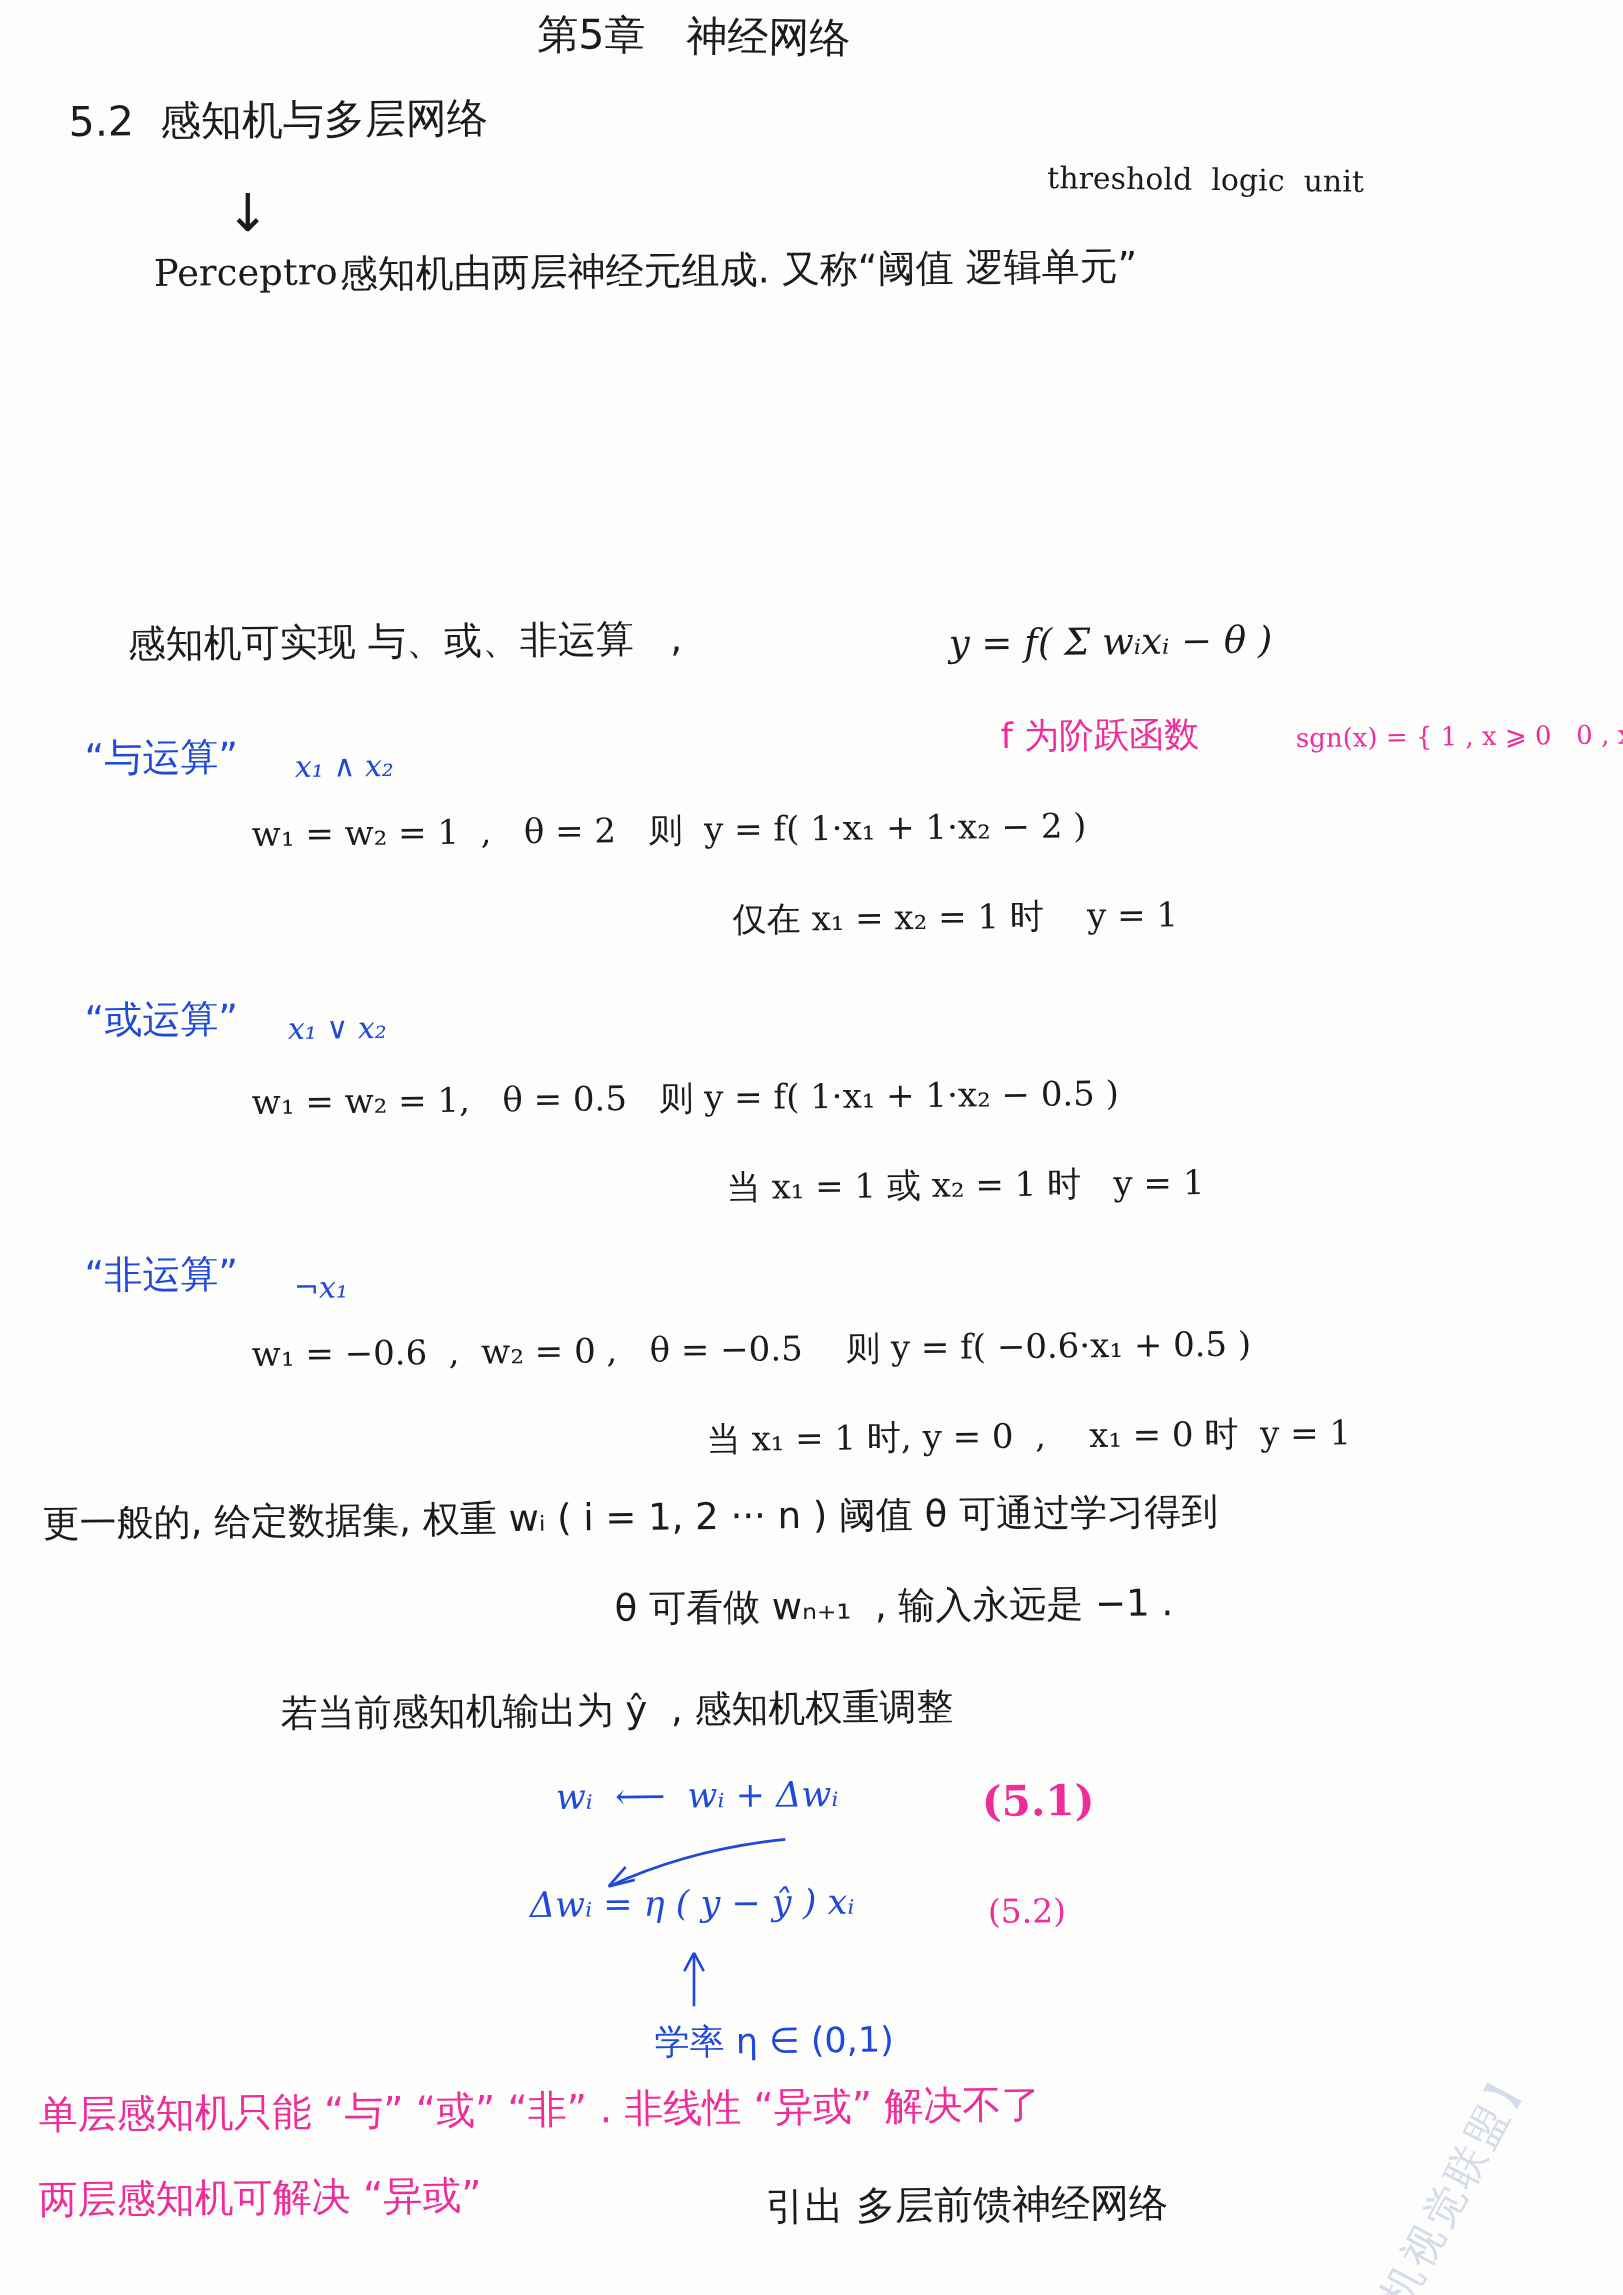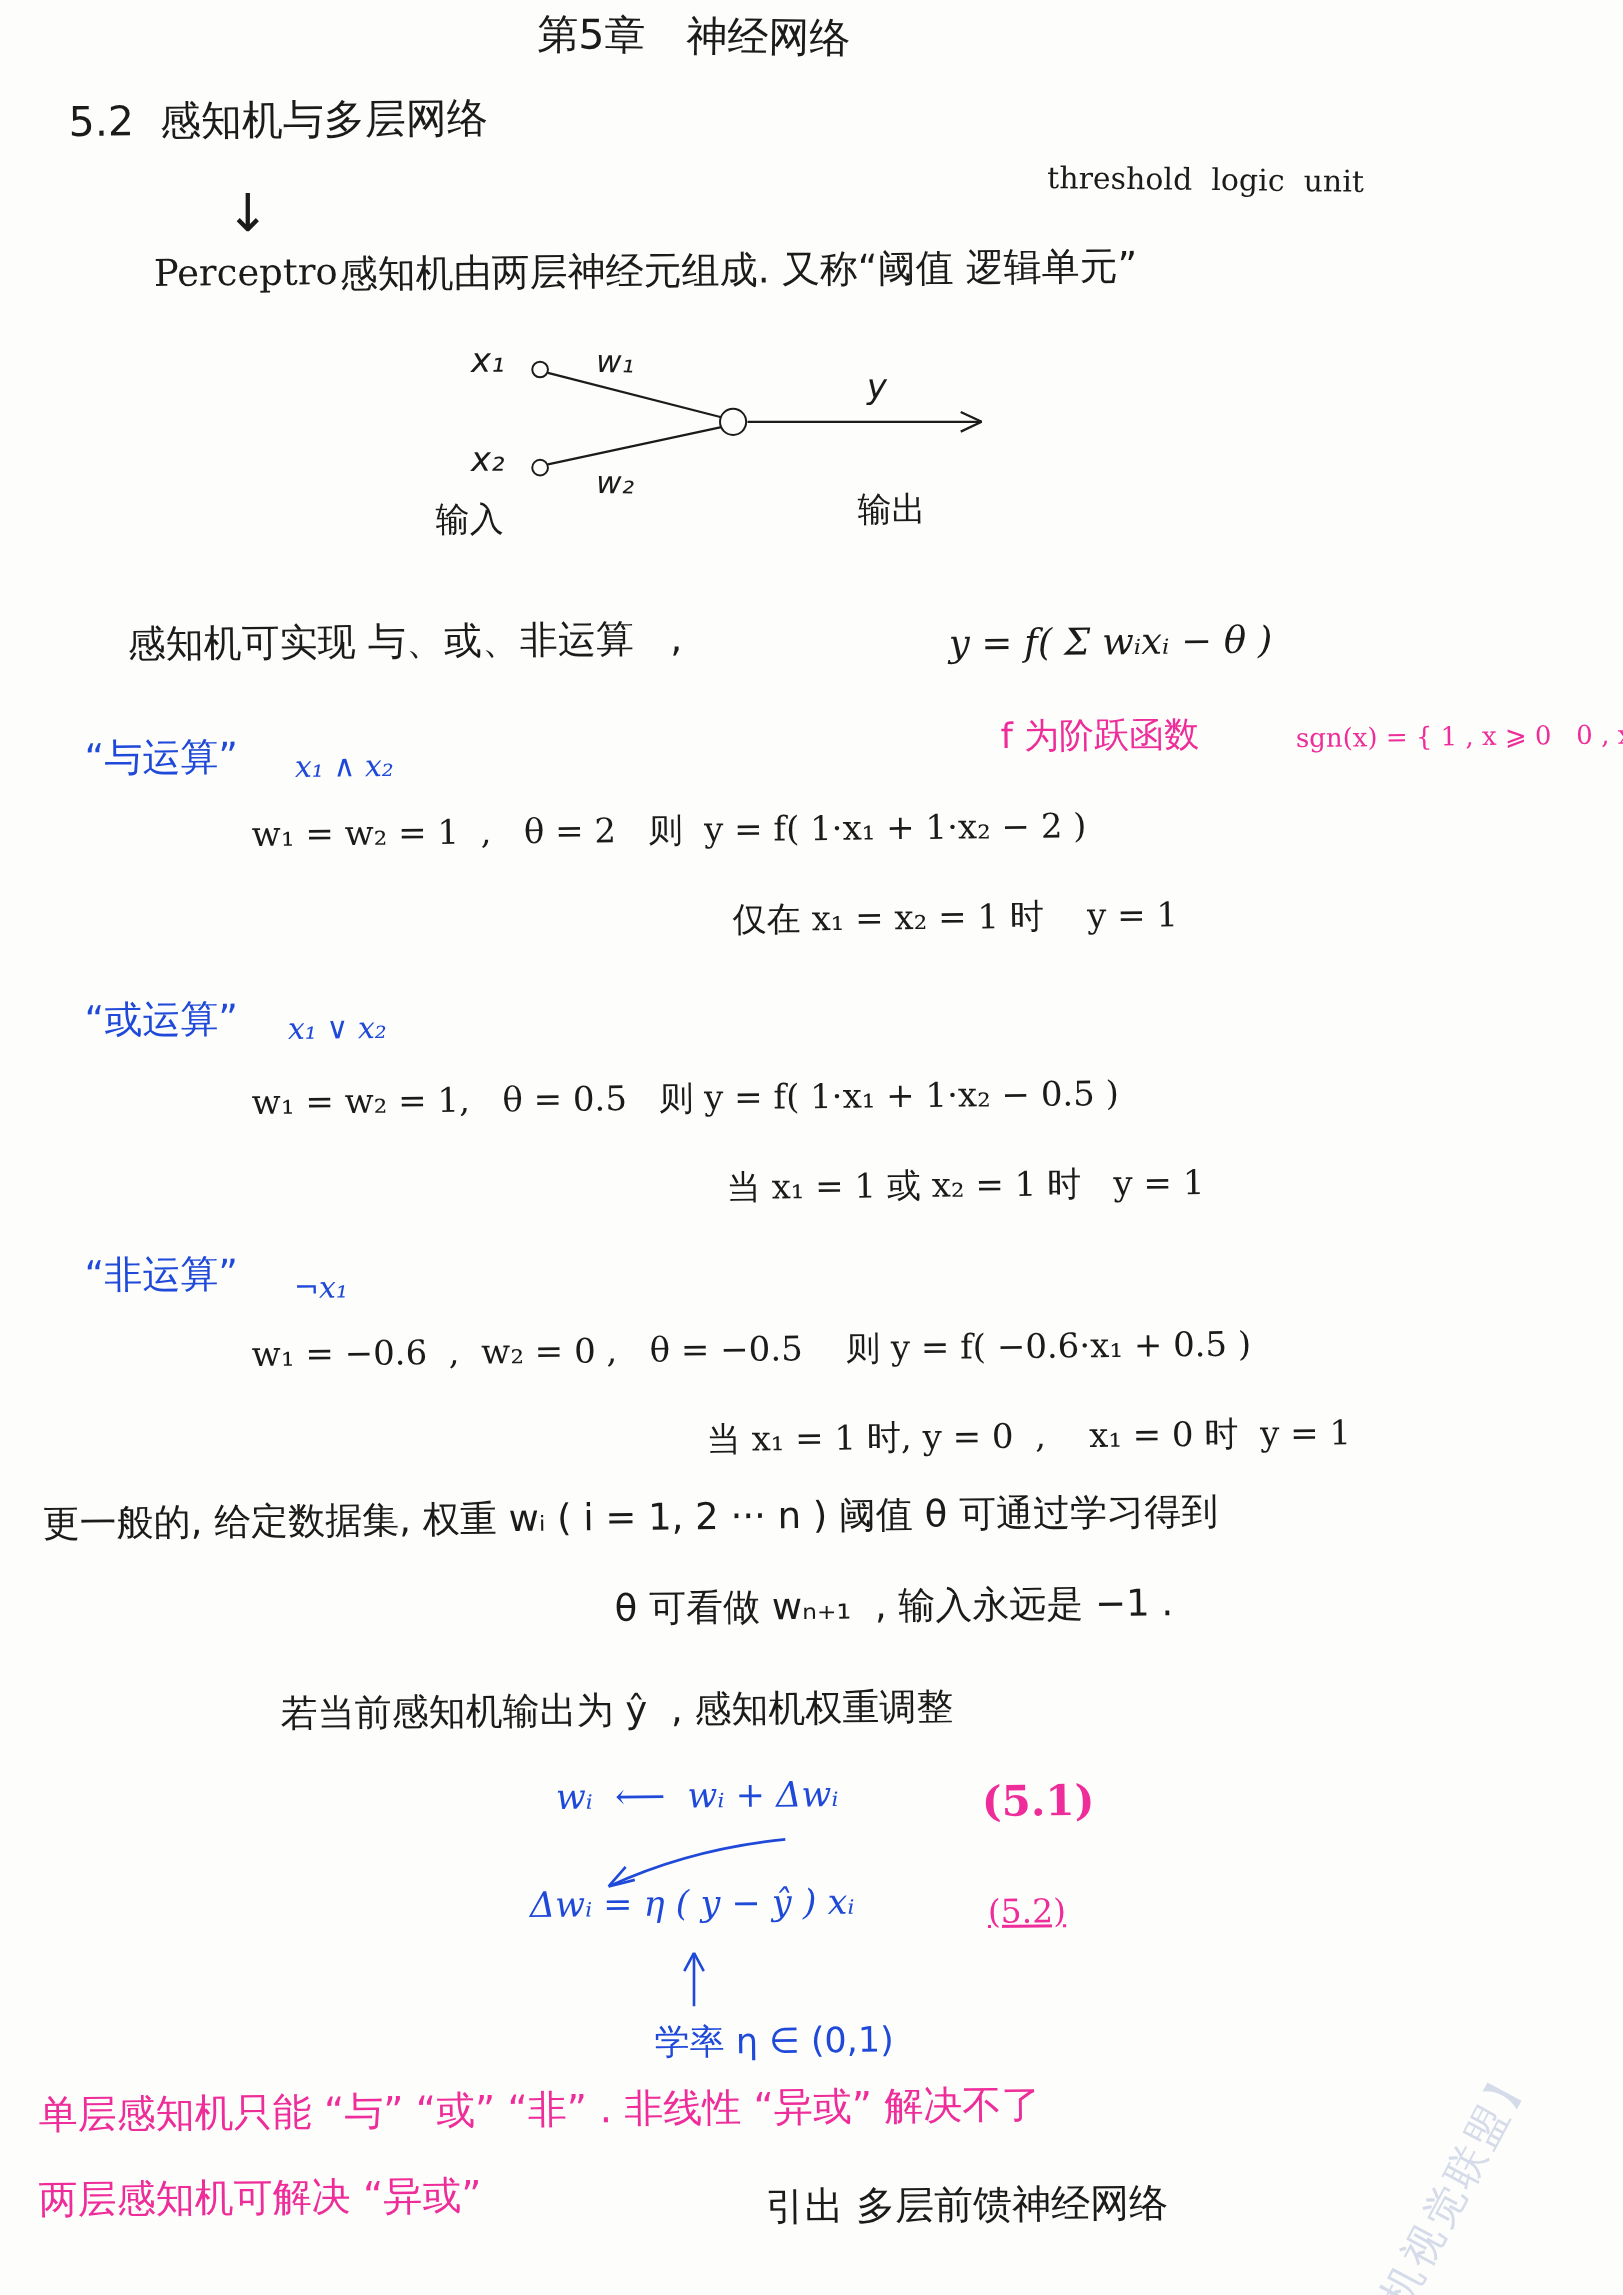--- a/index.html
+++ b/index.html
@@ -62,43 +62,20 @@
   <div class="hw black r2" style="left:69px; top:95px; font-size:41px;">5.2  感知机与多层网络</div>
 
   <div class="hw black r3" style="left:1047px; top:160px; font-size:30px; font-family:'DejaVu Serif', serif;">threshold  logic  unit</div>
 
   <div class="hw black" style="left:226px; top:183px; font-size:52px;">↓</div>
 
   <div class="hw black r2" style="left:154px; top:252px; font-size:37px; font-family:'DejaVu Serif', serif;">Perceptro</div>
 
   <div class="hw black r2" style="left:340px; top:249px; font-size:38px;">感知机由两层神经元组成. 又称“阈值 逻辑单元”</div>
 
-  <div id="diagram">
-    <svg width="785" height="216" viewBox="0 0 1200 330">
-
-      <circle cx="205" cy="45" r="12" fill="none" stroke="#1b1b1b" stroke-width="3"></circle>
-
-      <circle cx="205" cy="195" r="12" fill="none" stroke="#1b1b1b" stroke-width="3"></circle>
-
-      <circle cx="500" cy="125" r="20" fill="none" stroke="#1b1b1b" stroke-width="3"></circle>
-
-      <path d="M217 50 L482 118" stroke="#1b1b1b" stroke-width="3.5" fill="none"></path>
-      <path d="M217 190 L482 133" stroke="#1b1b1b" stroke-width="3.5" fill="none"></path>
-
-      <path d="M522 125 L880 125" stroke="#1b1b1b" stroke-width="3.5" fill="none"></path>
-      <path d="M880 125 L848 110 M880 125 L848 140" stroke="#1b1b1b" stroke-width="3.5" fill="none"></path>
-    </svg>
-    <div class="hw black i r2" style="left:65px; top:0px; font-size:34px;">x₁</div>
-    <div class="hw black i r2" style="left:65px; top:99px; font-size:34px;">x₂</div>
-    <div class="hw black i r3" style="left:190px; top:3.3px; font-size:31px;">w₁</div>
-    <div class="hw black i r3" style="left:190px; top:124px; font-size:31px;">w₂</div>
-    <div class="hw black i r2" style="left:461px; top:26px; font-size:34px;">y</div>
-    <div class="hw black r2" style="left:29.5px; top:157px; font-size:34px;">输入</div>
-    <div class="hw black r2" style="left:452px; top:147px; font-size:34px;">输出</div>
-  </div>
 
   <div class="hw black r2" style="left:128px; top:619px; font-size:38px;">感知机可实现 与、或、非运算   ,</div>
   <div class="hw black r2" style="left:949px; top:622px; font-size:37px; font-family:'DejaVu Serif', serif; font-style:italic;">y = f( Σ wᵢxᵢ − θ )</div>
 
   <div class="hw pink r2" style="left:1001px; top:713px; font-size:35px;">f 为阶跃函数</div>
   <div class="hw pink r2" style="left:1296px; top:723px; font-size:26px; font-family:'DejaVu Serif', serif;">sgn(x) = { 1 , x ⩾ 0   0 , x &lt; 0</div>
 
   <div class="hw blue r2" style="left:85px; top:733px; font-size:38px;">“与运算”</div>
   <div class="hw blue r2" style="left:295px; top:749px; font-size:30px; font-family:'DejaVu Serif', serif; font-style:italic;">x₁ ∧ x₂</div>
   <div class="hw black r2" style="left:252px; top:812px; font-size:34px; font-family:'DejaVu Serif', serif;">w₁ = w₂ = 1  ,   θ = 2   则  y = f( 1·x₁ + 1·x₂ − 2 )</div>
@@ -120,21 +97,21 @@
 
   <div class="hw blue r2" style="left:556px; top:1777px; font-size:35px; font-family:'DejaVu Serif', serif; font-style:italic;">wᵢ  ⟵  wᵢ + Δwᵢ</div>
   <div class="hw pink r2" style="left:982px; top:1777px; font-size:42px; font-family:'DejaVu Serif', serif;font-weight:bold;">(5.1)</div>
 
   <svg style="position:absolute; left:589px; top:1826px;" width="229" height="79" viewBox="0 0 350 120">
     <path d="M300 20 C 200 30, 110 55, 30 92" stroke="#1f49d8" stroke-width="4" fill="none"></path>
     <path d="M30 92 L70 82 M30 92 L56 62" stroke="#1f49d8" stroke-width="4" fill="none"></path>
   </svg>
 
   <div class="hw blue r2" style="left:530px; top:1885px; font-size:35px; font-family:'DejaVu Serif', serif; font-style:italic;">Δwᵢ = η ( y − ŷ ) xᵢ</div>
-  <div class="hw pink r2" style="left:988px; top:1892px; font-size:33px; font-family:'DejaVu Serif', serif;text-decoration:underline;">(5.2)</div>
+  <div class="hw pink r2" style="left:988px; top:1892px; font-size:33px; font-family:'DejaVu Serif', serif;">(5.2)</div>
 
   <svg style="position:absolute; left:668px; top:1941px;" width="52" height="72" viewBox="0 0 80 110">
     <path d="M40 100 L40 18" stroke="#1f49d8" stroke-width="4" fill="none"></path>
     <path d="M40 18 L25 46 M40 18 L55 46" stroke="#1f49d8" stroke-width="4" fill="none"></path>
   </svg>
 
   <div class="hw blue r2" style="left:655px; top:2019px; font-size:35px;">学率 η ∈ (0,1)</div>
 
   <div class="hw pink r2" style="left:39px; top:2088px; font-size:39px;">单层感知机只能 “与” “或” “非” . 非线性 “异或” 解决不了</div>
   <div class="hw pink r2" style="left:39px; top:2173px; font-size:39px;">两层感知机可解决 “异或”</div>

